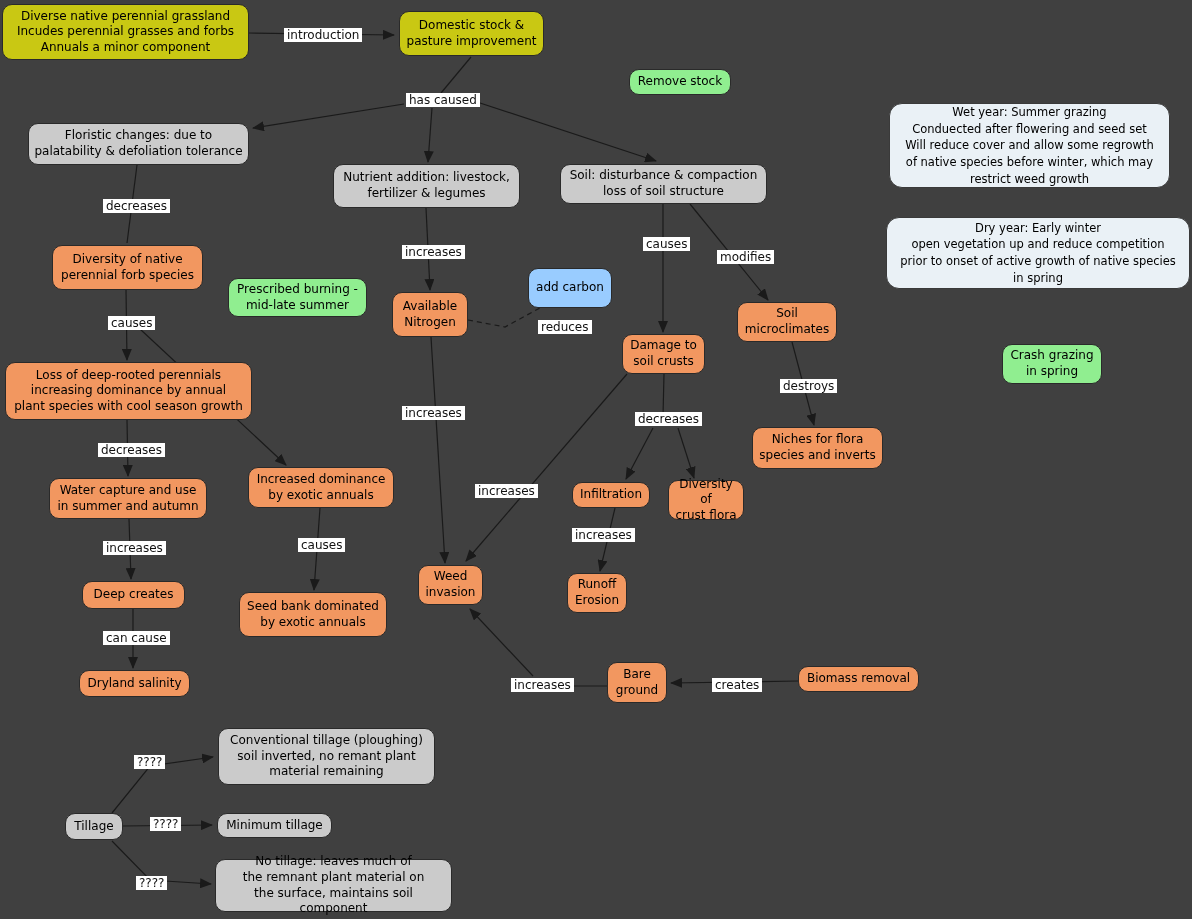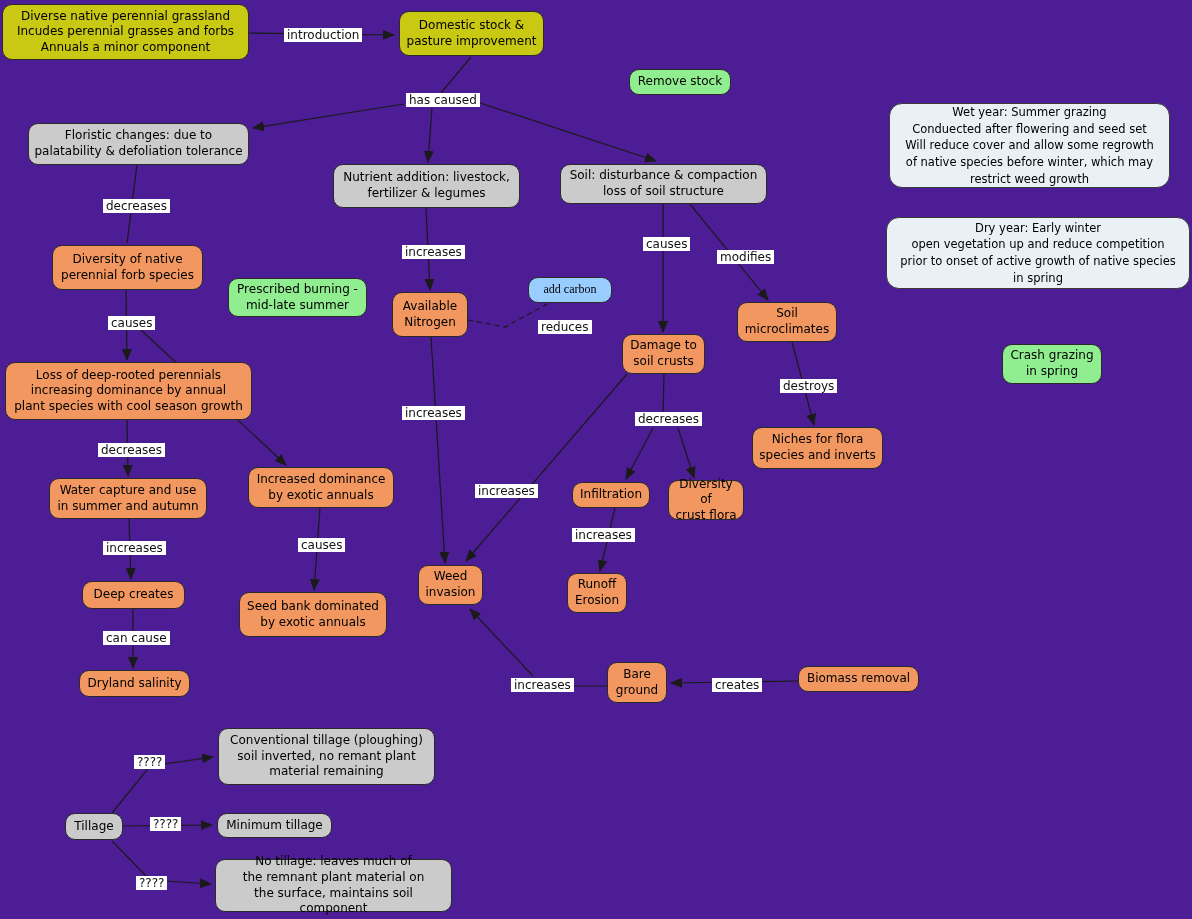--- a/index.html
+++ b/index.html
@@ -1,16 +1,16 @@
 <!DOCTYPE html>
 <html style="--c-yellow: #c9c813; --c-gray: #cbcbcb; --c-orange: #f29760; --c-green: #90ee90; --c-blue: #99ccff; --c-light: #eaf1f6; --c-line: #1a1a1a;"><head>
 <meta charset="utf-8">
 <style>
   html,body{margin:0;padding:0;background:#fff;font-family:"DejaVu Sans","Liberation Sans",sans-serif;color:#000;}
-  #canvas{position:relative;width:1192px;height:919px;background:#4c1d95;overflow:hidden;}
+  #canvas{position:relative;width:1192px;height:919px;background:#404040;overflow:hidden;}
   svg.edges{position:absolute;left:0;top:0;z-index:1;}
   .node{
     position:absolute;box-sizing:border-box;z-index:2;
     display:flex;align-items:center;justify-content:center;
     text-align:center;white-space:pre-line;
     border:1.2px solid #2a2a2a;border-radius:10px;
     font-size:12px;line-height:1.3;padding:2px 3px;
   }
   .yellow{background:var(--c-yellow,#c9c813);}
   .gray{background:var(--c-gray,#cbcbcb);}
@@ -105,21 +105,21 @@
   <div class="node orange" style="left: 418px; top: 565px; width: 65px; height: 40px;">Weed
 invasion</div>
   <div class="node orange" style="left: 607px; top: 662px; width: 60px; height: 41px;">Bare
 ground</div>
   <div class="node orange" style="left: 798px; top: 666px; width: 121px; height: 26px;">Biomass removal</div>
   <div class="node green" style="left: 629px; top: 69px; width: 102px; height: 26px;">Remove stock</div>
   <div class="node green" style="left: 228px; top: 278px; width: 139px; height: 39px;">Prescribed burning -
 mid-late summer</div>
   <div class="node green" style="left: 1002px; top: 344px; width: 100px; height: 40px;">Crash grazing
 in spring</div>
-  <div class="node blue" style="left: 528px; top: 277px; width: 84px; height: 26px; font-family: Liberation Serif, serif;">add carbon</div>
+  <div class="node blue" style="left: 528px; top: 268px; width: 84px; height: 40px;">add carbon</div>
   <div class="node light" style="left: 889px; top: 103px; width: 281px; height: 85px;">Wet year: Summer grazing
 Conduected after flowering and seed set
 Will reduce cover and allow some regrowth
 of native species before winter, which may
 restrict weed growth</div>
   <div class="node light" style="left: 886px; top: 217px; width: 304px; height: 72px;">Dry year: Early winter
 open vegetation up and reduce competition
 prior to onset of active growth of native species
 in spring</div>
   <div class="node gray" style="left: 65px; top: 813px; width: 58px; height: 27px;">Tillage</div>

